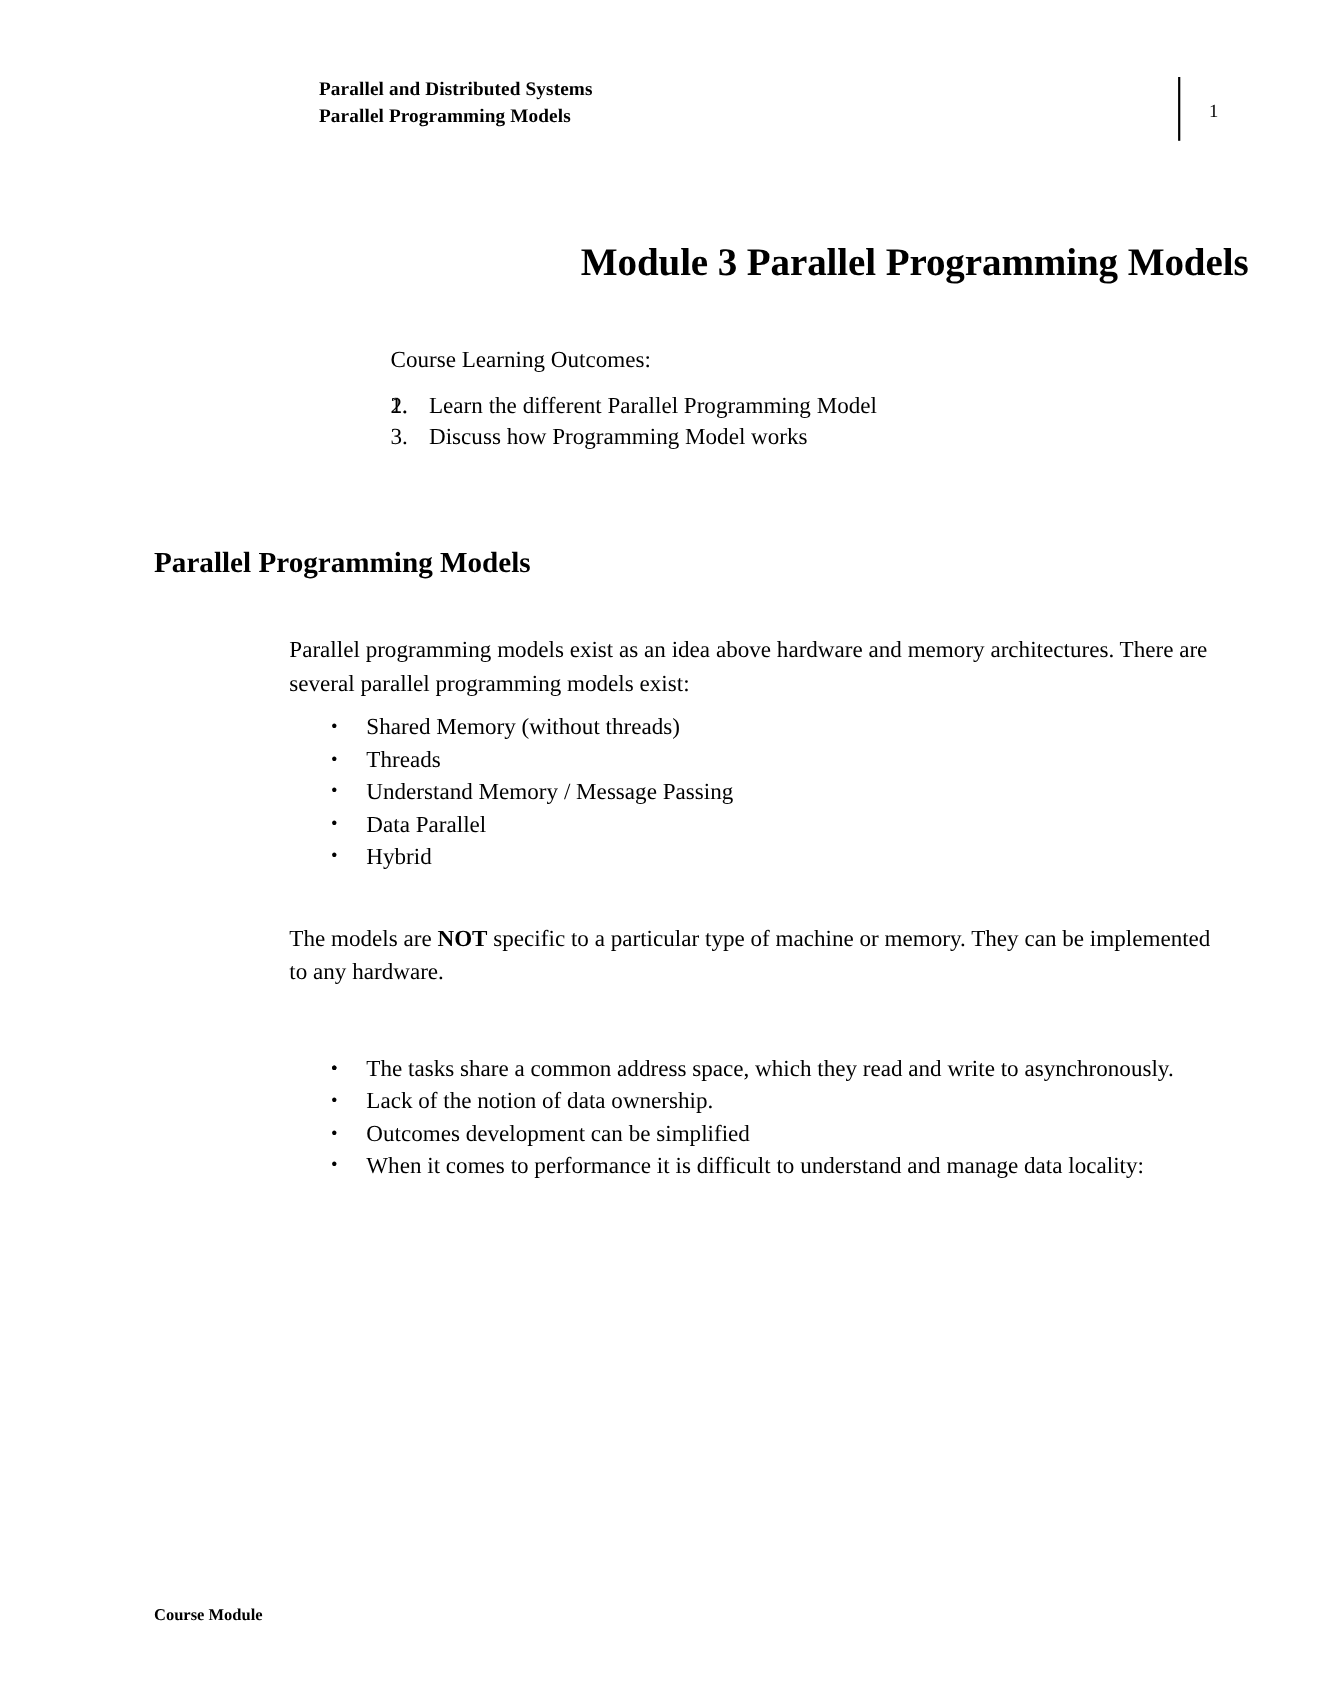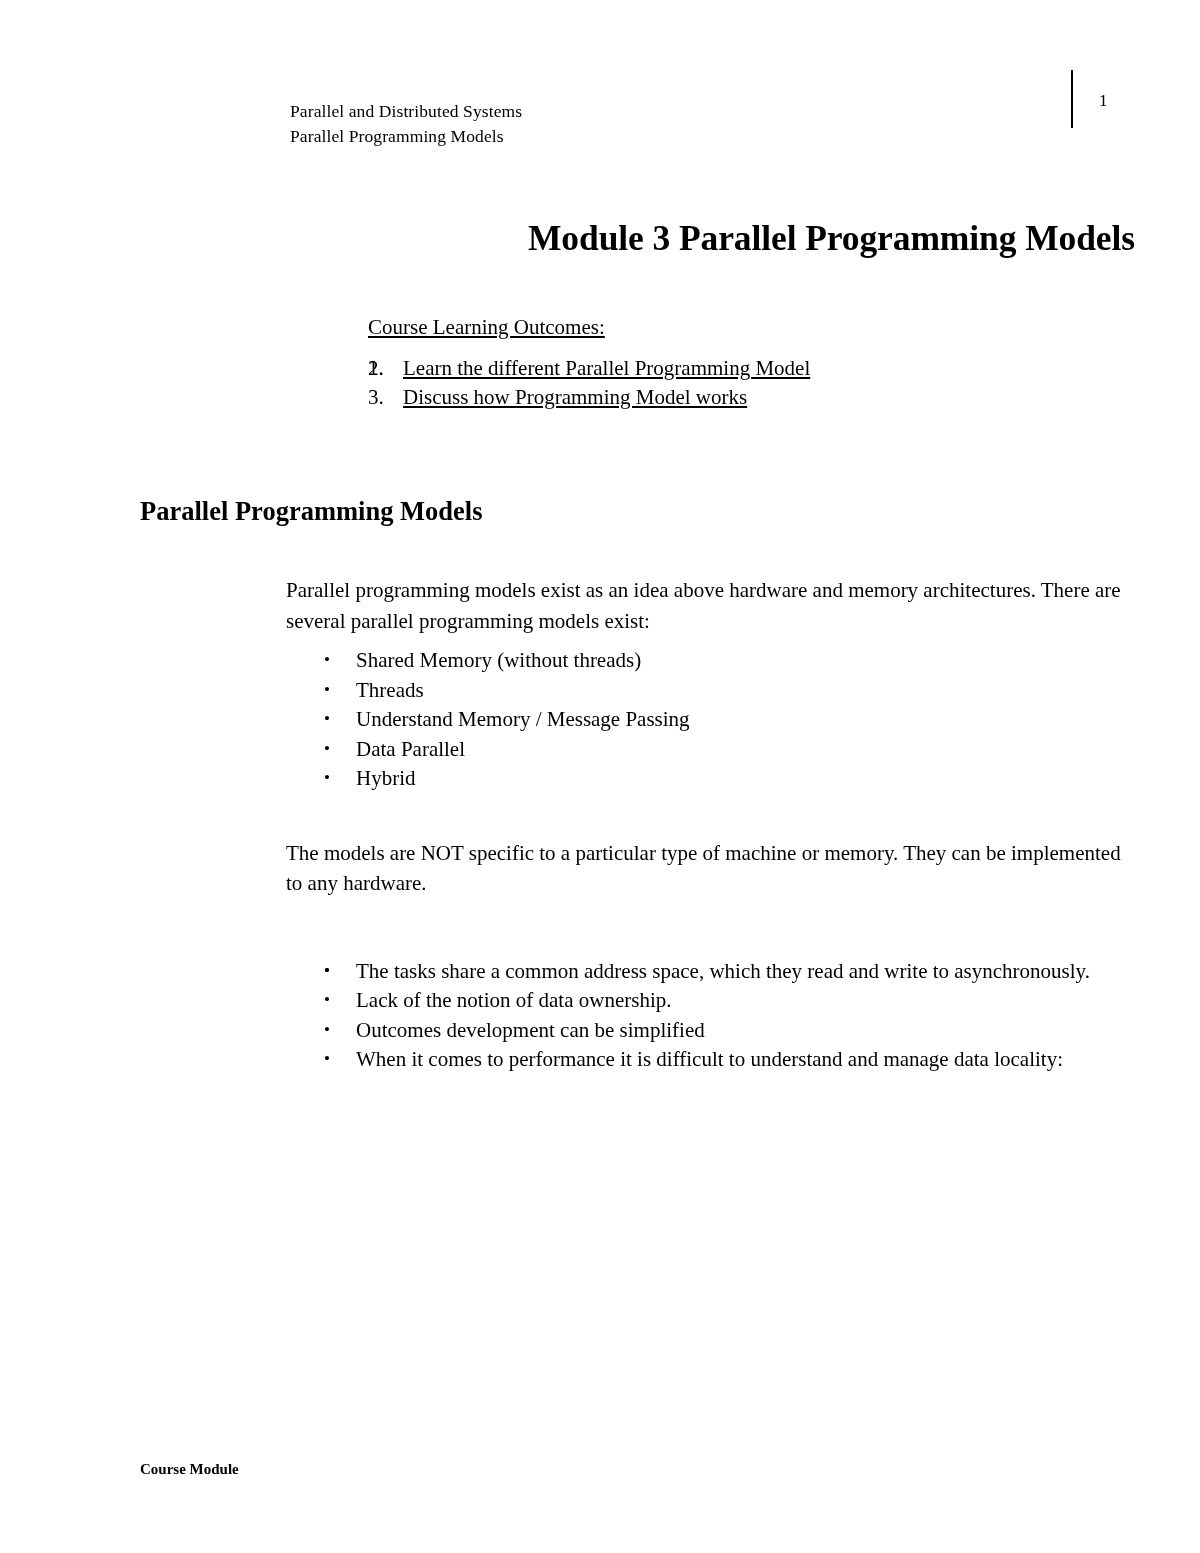--- a/index.html
+++ b/index.html
@@ -25,24 +25,23 @@
     left: 0;
     top: 68px;
     width: 1200px;
     height: 62px;
   }
   .header-titles {
     position: absolute;
     left: 290px;
     top: 0;
     font-size: 17.5px;
-    font-weight: normal;
+    font-weight: bold;
     line-height: 25px;
     letter-spacing: 0.1px;
-    margin-top: 31px;
   }
   .header-rule {
     position: absolute;
     left: 1071px;
     top: 2px;
     width: 2px;
     height: 58px;
     background: #000000;
   }
   .header-pageno {
@@ -62,24 +61,23 @@
     text-align: right;
     font-size: 35.5px;
     font-weight: bold;
     line-height: 44px;
     letter-spacing: -0.1px;
   }
 
   
   .clo-block {
     position: absolute;
-    left: 368px;
+    left: 355px;
     top: 313px;
     width: 700px;
-    text-decoration: underline;
   }
   .clo-label {
     font-size: 21px;
     line-height: 28px;
   }
   .clo-list {
     margin: 13px 0 0 0;
     padding: 0;
     list-style: none;
   }
@@ -103,34 +101,34 @@
     left: 140px;
     top: 494px;
     font-size: 26.5px;
     font-weight: bold;
     line-height: 34px;
   }
 
   
   .body-col {
     position: absolute;
-    left: 286px;
+    left: 263px;
     top: 575px;
     width: 850px;
   }
   .para {
     font-size: 21px;
     line-height: 30.5px;
     text-align: left;
   }
   .para.p-wide {
     width: 845px;
   }
   .bold {
-    font-weight: normal;
+    font-weight: bold;
   }
 
   ul.bullets {
     margin: 10px 0 0 0;
     padding: 0;
     list-style: none;
   }
   ul.bullets li {
     position: relative;
     font-size: 21px;

